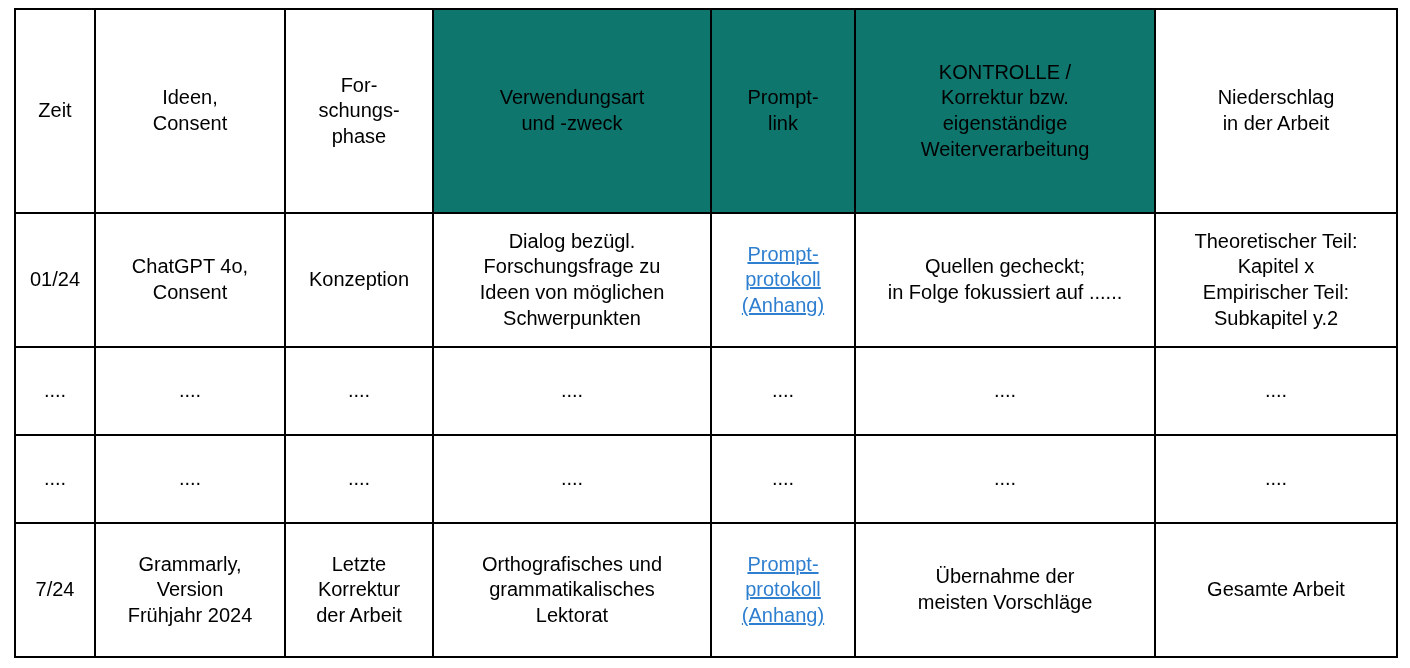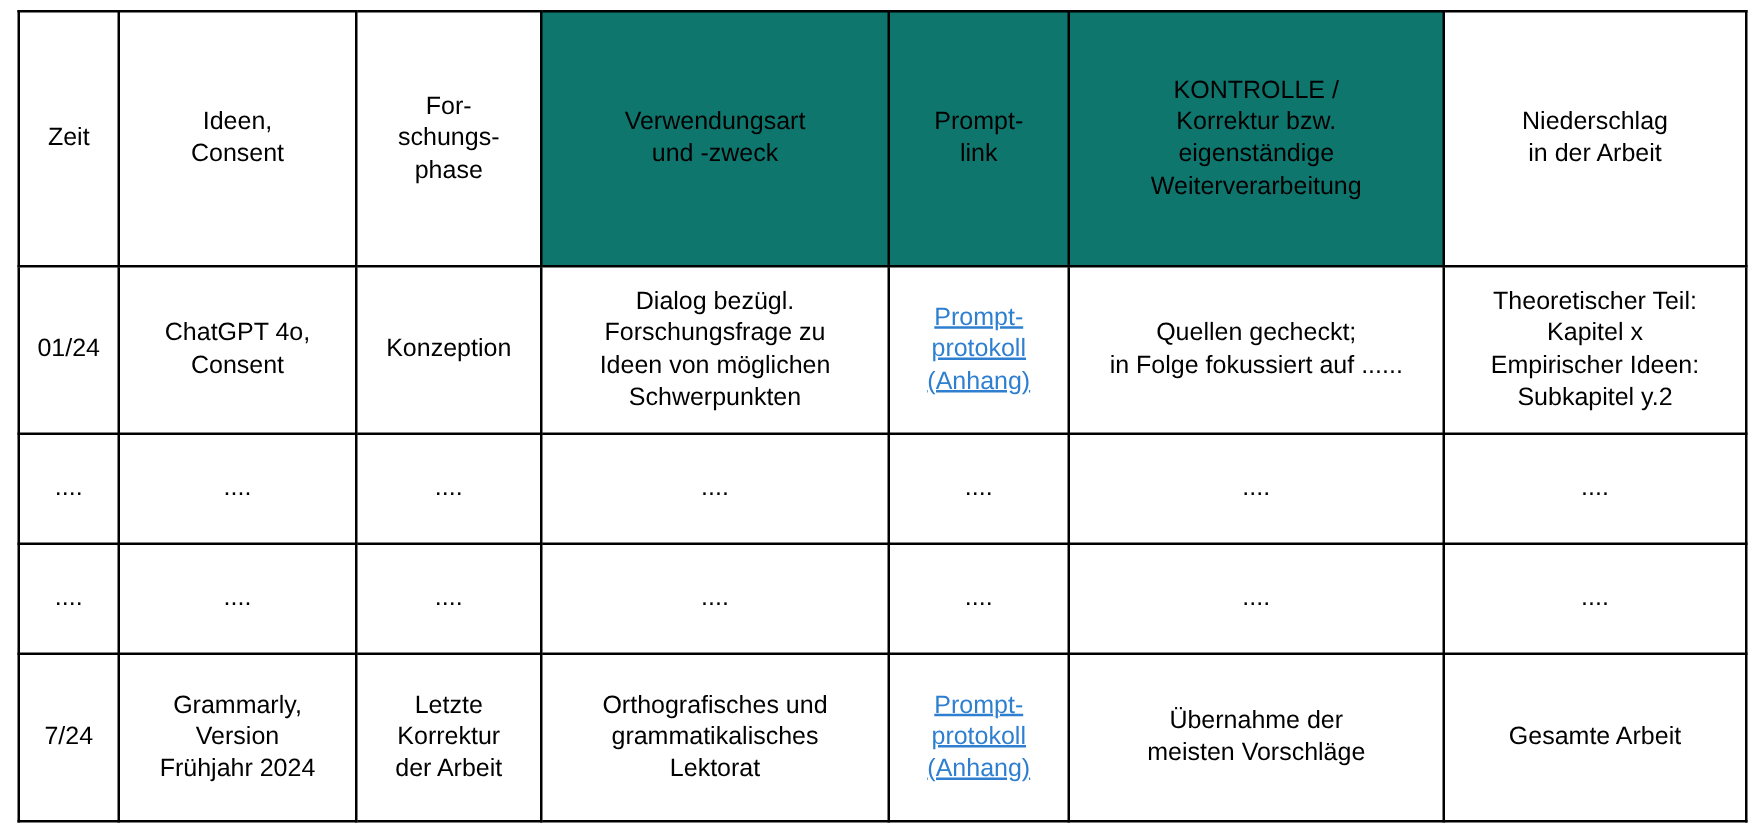--- a/index.html
+++ b/index.html
@@ -133,21 +133,21 @@
           <span class="cellline link">protokoll</span>
           <span class="cellline link">(Anhang)</span>
         </td>
         <td class="blk-right">
           <span class="cellline">Quellen gecheckt;</span>
           <span class="cellline">in Folge fokussiert auf ......</span>
         </td>
         <td>
           <span class="cellline">Theoretischer Teil:</span>
           <span class="cellline">Kapitel x</span>
-          <span class="cellline">Empirischer Ideen:</span>
+          <span class="cellline">Empirischer Teil:</span>
           <span class="cellline">Subkapitel y.2</span>
         </td>
       </tr>
       <tr class="dots-row">
         <td>
           <span class="cellline">....</span>
         </td>
         <td>
           <span class="cellline">....</span>
         </td>

